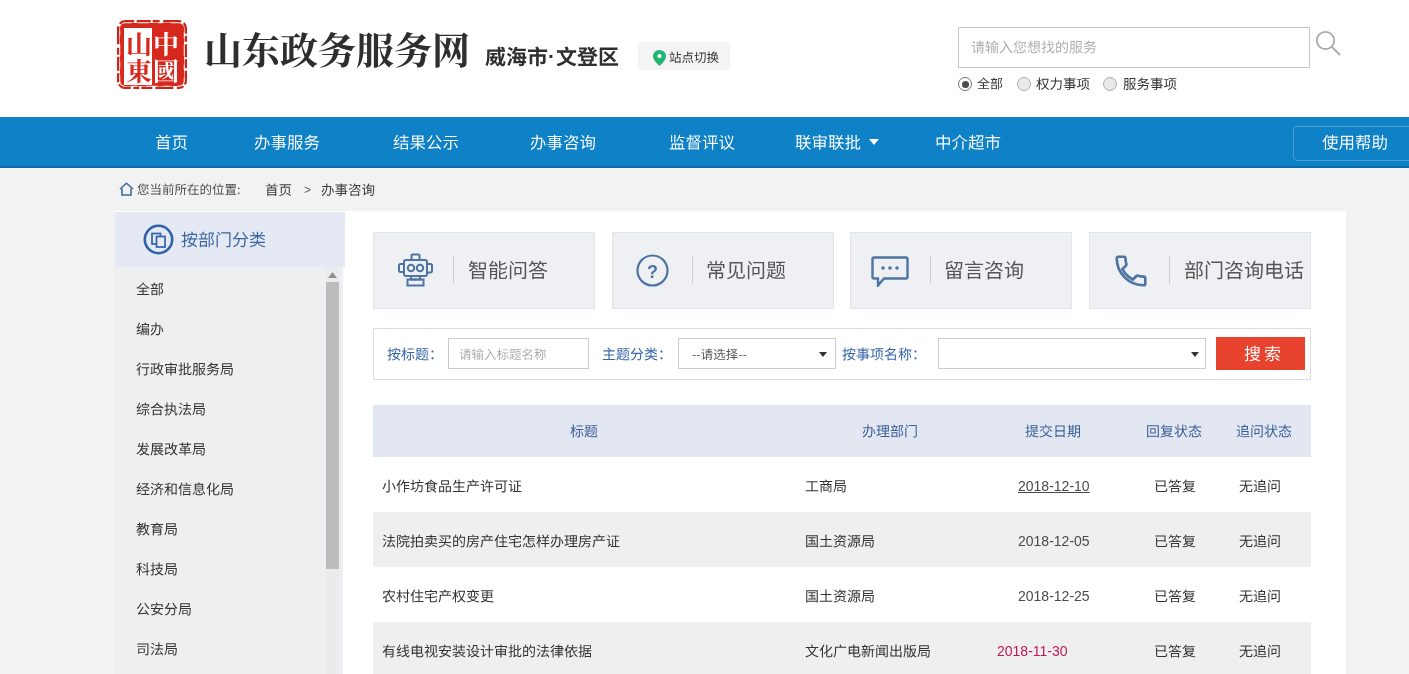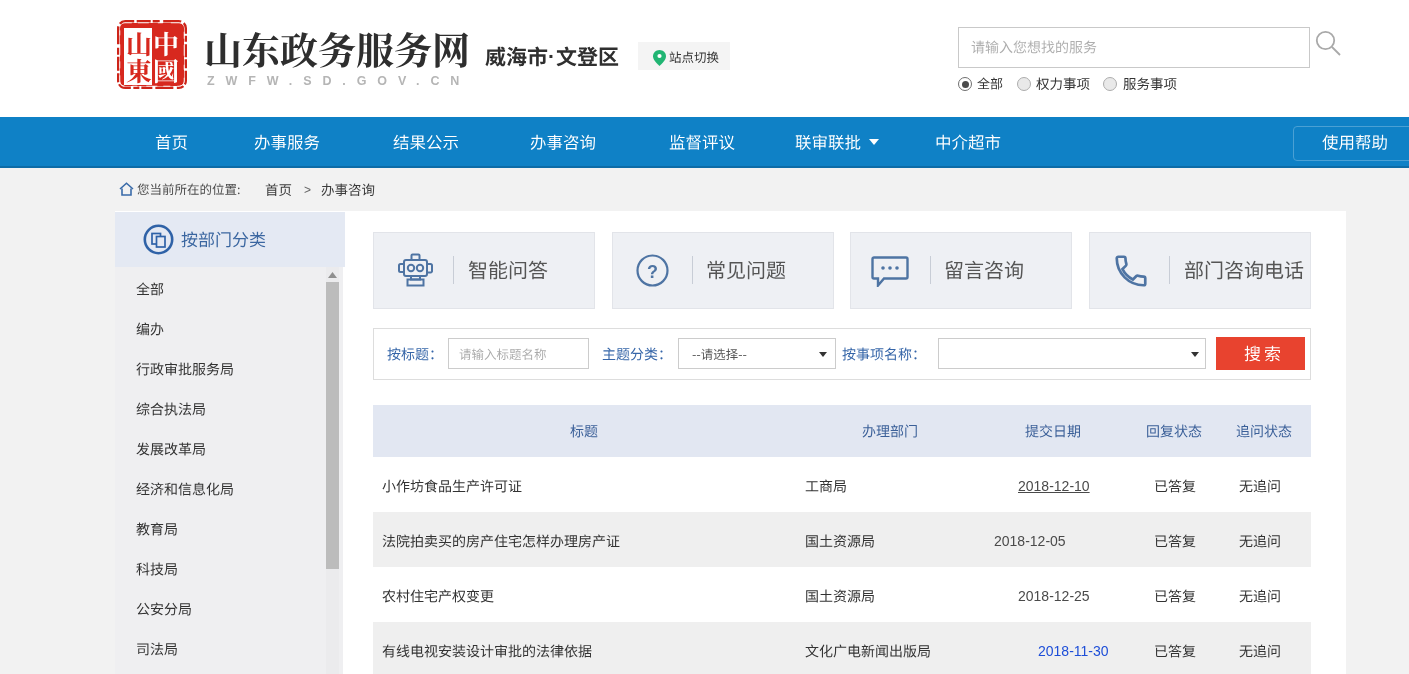--- a/index.html
+++ b/index.html
@@ -201,21 +201,20 @@
 </svg>
 <svg style="position:absolute;left:204.0px;top:31.0px;" width="266.0" height="38.0" viewBox="0 -880 7000 1000" fill="#2e2e2e">
       <use href="#g4" xlink:href="#g4" x="0"></use>
       <use href="#g5" xlink:href="#g5" x="1000"></use>
       <use href="#g6" xlink:href="#g6" x="2000"></use>
       <use href="#g7" xlink:href="#g7" x="3000"></use>
       <use href="#g8" xlink:href="#g8" x="4000"></use>
       <use href="#g7" xlink:href="#g7" x="5000"></use>
       <use href="#g9" xlink:href="#g9" x="6000"></use>
     </svg>
-<div style="position:absolute;left:207px;top:71.625px;font:bold 12.5px 'Liberation Sans', sans-serif;color:#b5b5b5;letter-spacing:10.9px;line-height:18.75px;white-space:nowrap;">ZWFW.SD.GOV.CN</div>
 <svg style="position:absolute;left:485.0px;top:45.5px;" width="63.0" height="21.0" viewBox="0 -880 3000 1000" fill="#2f2f2f">
       <use href="#g10" xlink:href="#g10" x="0"></use>
       <use href="#g11" xlink:href="#g11" x="1000"></use>
       <use href="#g12" xlink:href="#g12" x="2000"></use>
     </svg>
 <div style="position:absolute;left:548px;top:40.25px;font:bold 21px 'Liberation Sans', sans-serif;color:#2f2f2f;letter-spacing:0px;line-height:31.5px;white-space:nowrap;">·</div>
 <svg style="position:absolute;left:556.0px;top:45.5px;" width="63.0" height="21.0" viewBox="0 -880 3000 1000" fill="#2f2f2f">
       <use href="#g13" xlink:href="#g13" x="0"></use>
       <use href="#g14" xlink:href="#g14" x="1000"></use>
       <use href="#g15" xlink:href="#g15" x="2000"></use>
@@ -615,21 +614,21 @@
       <use href="#g131" xlink:href="#g131" x="15000"></use>
       <use href="#g134" xlink:href="#g134" x="16000"></use>
     </svg>
 <svg style="position:absolute;left:805.0px;top:534.0px;" width="70.0" height="14.0" viewBox="0 -880 5000 1000" fill="#333">
       <use href="#g148" xlink:href="#g148" x="0"></use>
       <use href="#g149" xlink:href="#g149" x="1000"></use>
       <use href="#g150" xlink:href="#g150" x="2000"></use>
       <use href="#g151" xlink:href="#g151" x="3000"></use>
       <use href="#g73" xlink:href="#g73" x="4000"></use>
     </svg>
-<div style="position:absolute;left:994px;top:530.5px;font:normal 14px 'Liberation Sans', sans-serif;color:#4a4a4a;letter-spacing:0px;line-height:21px;white-space:nowrap;">2018-12-05</div>
+<div style="position:absolute;left:1018px;top:530.5px;font:normal 14px 'Liberation Sans', sans-serif;color:#4a4a4a;letter-spacing:0px;line-height:21px;white-space:nowrap;">2018-12-05</div>
 <svg style="position:absolute;left:1154.0px;top:534.0px;" width="42.0" height="14.0" viewBox="0 -880 3000 1000" fill="#333">
       <use href="#g137" xlink:href="#g137" x="0"></use>
       <use href="#g97" xlink:href="#g97" x="1000"></use>
       <use href="#g121" xlink:href="#g121" x="2000"></use>
     </svg>
 <svg style="position:absolute;left:1239.0px;top:534.0px;" width="42.0" height="14.0" viewBox="0 -880 3000 1000" fill="#333">
       <use href="#g138" xlink:href="#g138" x="0"></use>
       <use href="#g124" xlink:href="#g124" x="1000"></use>
       <use href="#g96" xlink:href="#g96" x="2000"></use>
     </svg>
@@ -683,21 +682,21 @@
       <use href="#g165" xlink:href="#g165" x="0"></use>
       <use href="#g87" xlink:href="#g87" x="1000"></use>
       <use href="#g166" xlink:href="#g166" x="2000"></use>
       <use href="#g103" xlink:href="#g103" x="3000"></use>
       <use href="#g167" xlink:href="#g167" x="4000"></use>
       <use href="#g168" xlink:href="#g168" x="5000"></use>
       <use href="#g169" xlink:href="#g169" x="6000"></use>
       <use href="#g170" xlink:href="#g170" x="7000"></use>
       <use href="#g73" xlink:href="#g73" x="8000"></use>
     </svg>
-<div style="position:absolute;left:1038px;top:640.5px;font:normal 14px 'Liberation Sans', sans-serif;color:#1d4ed8;letter-spacing:0px;line-height:21px;white-space:nowrap;">2018-11-30</div>
+<div style="position:absolute;left:997px;top:640.5px;font:normal 14px 'Liberation Sans', sans-serif;color:#be185d;letter-spacing:0px;line-height:21px;white-space:nowrap;">2018-11-30</div>
 <svg style="position:absolute;left:1154.0px;top:644.0px;" width="42.0" height="14.0" viewBox="0 -880 3000 1000" fill="#333">
       <use href="#g137" xlink:href="#g137" x="0"></use>
       <use href="#g97" xlink:href="#g97" x="1000"></use>
       <use href="#g121" xlink:href="#g121" x="2000"></use>
     </svg>
 <svg style="position:absolute;left:1239.0px;top:644.0px;" width="42.0" height="14.0" viewBox="0 -880 3000 1000" fill="#333">
       <use href="#g138" xlink:href="#g138" x="0"></use>
       <use href="#g124" xlink:href="#g124" x="1000"></use>
       <use href="#g96" xlink:href="#g96" x="2000"></use>
     </svg>

